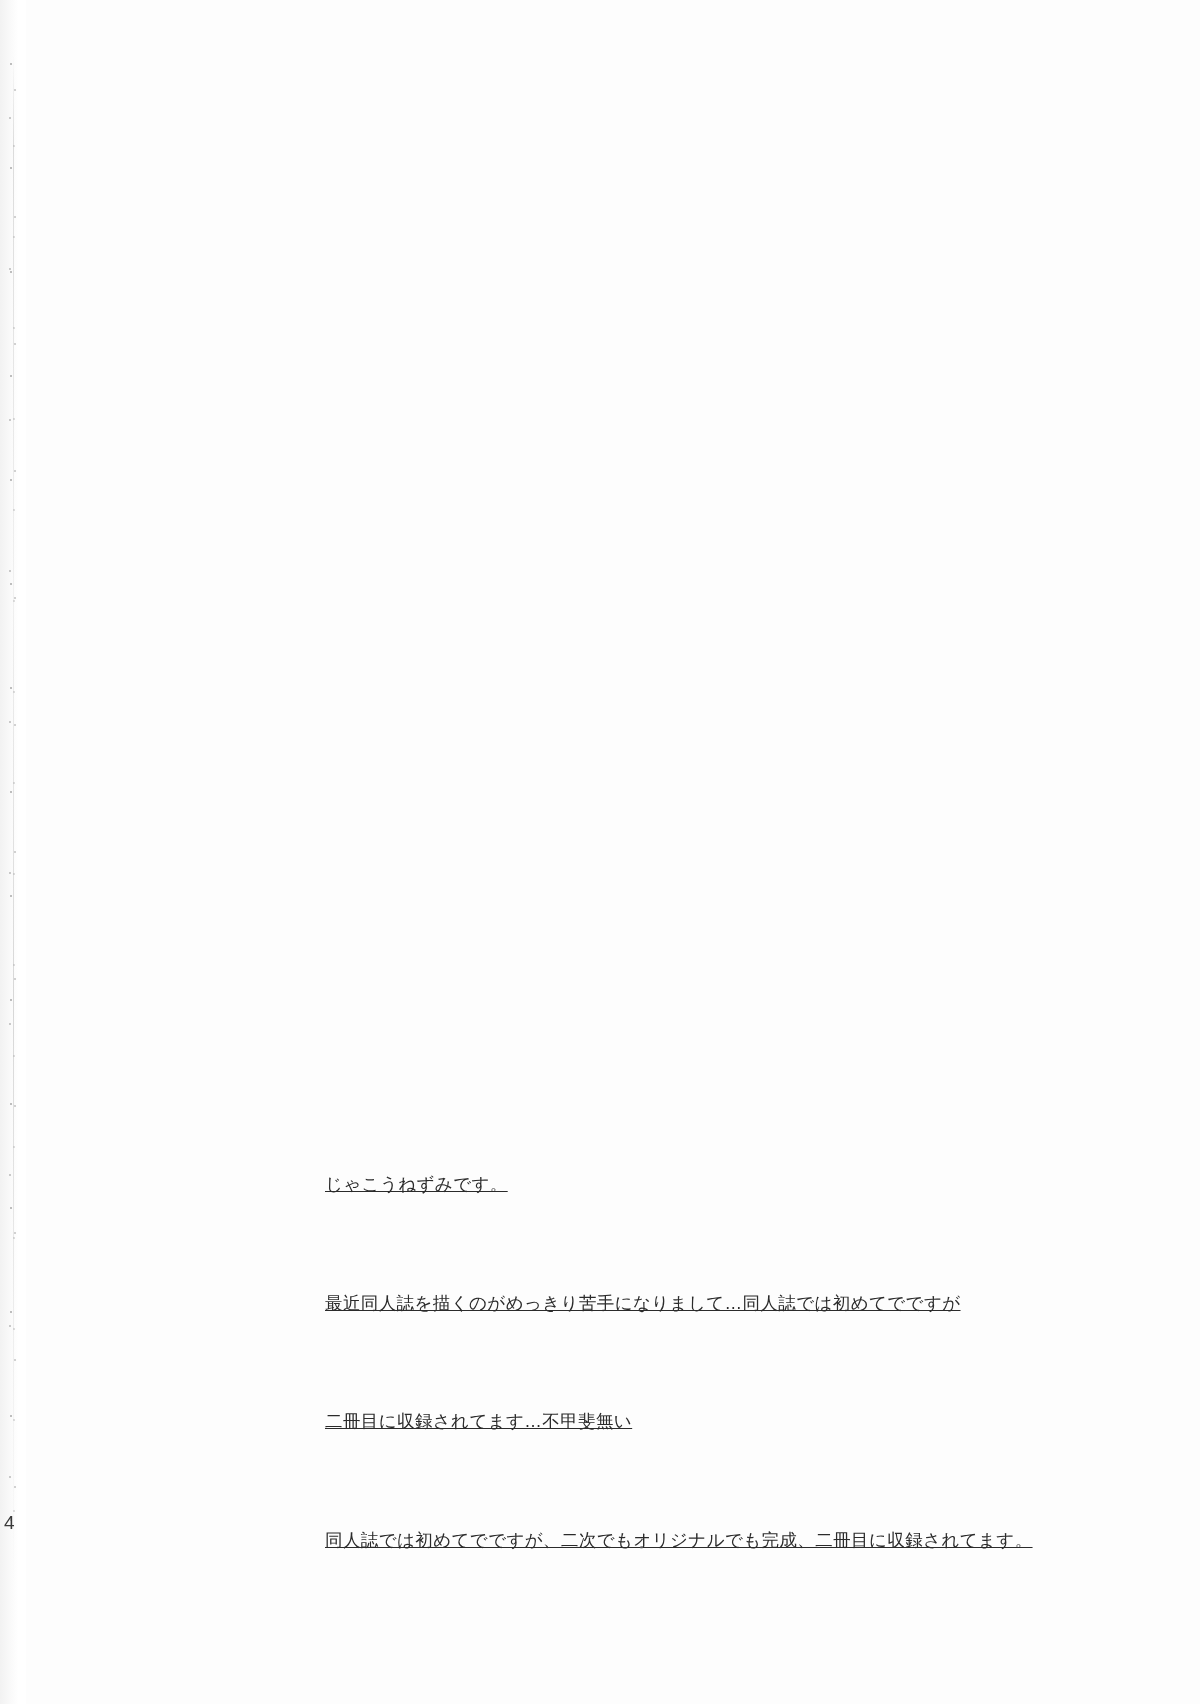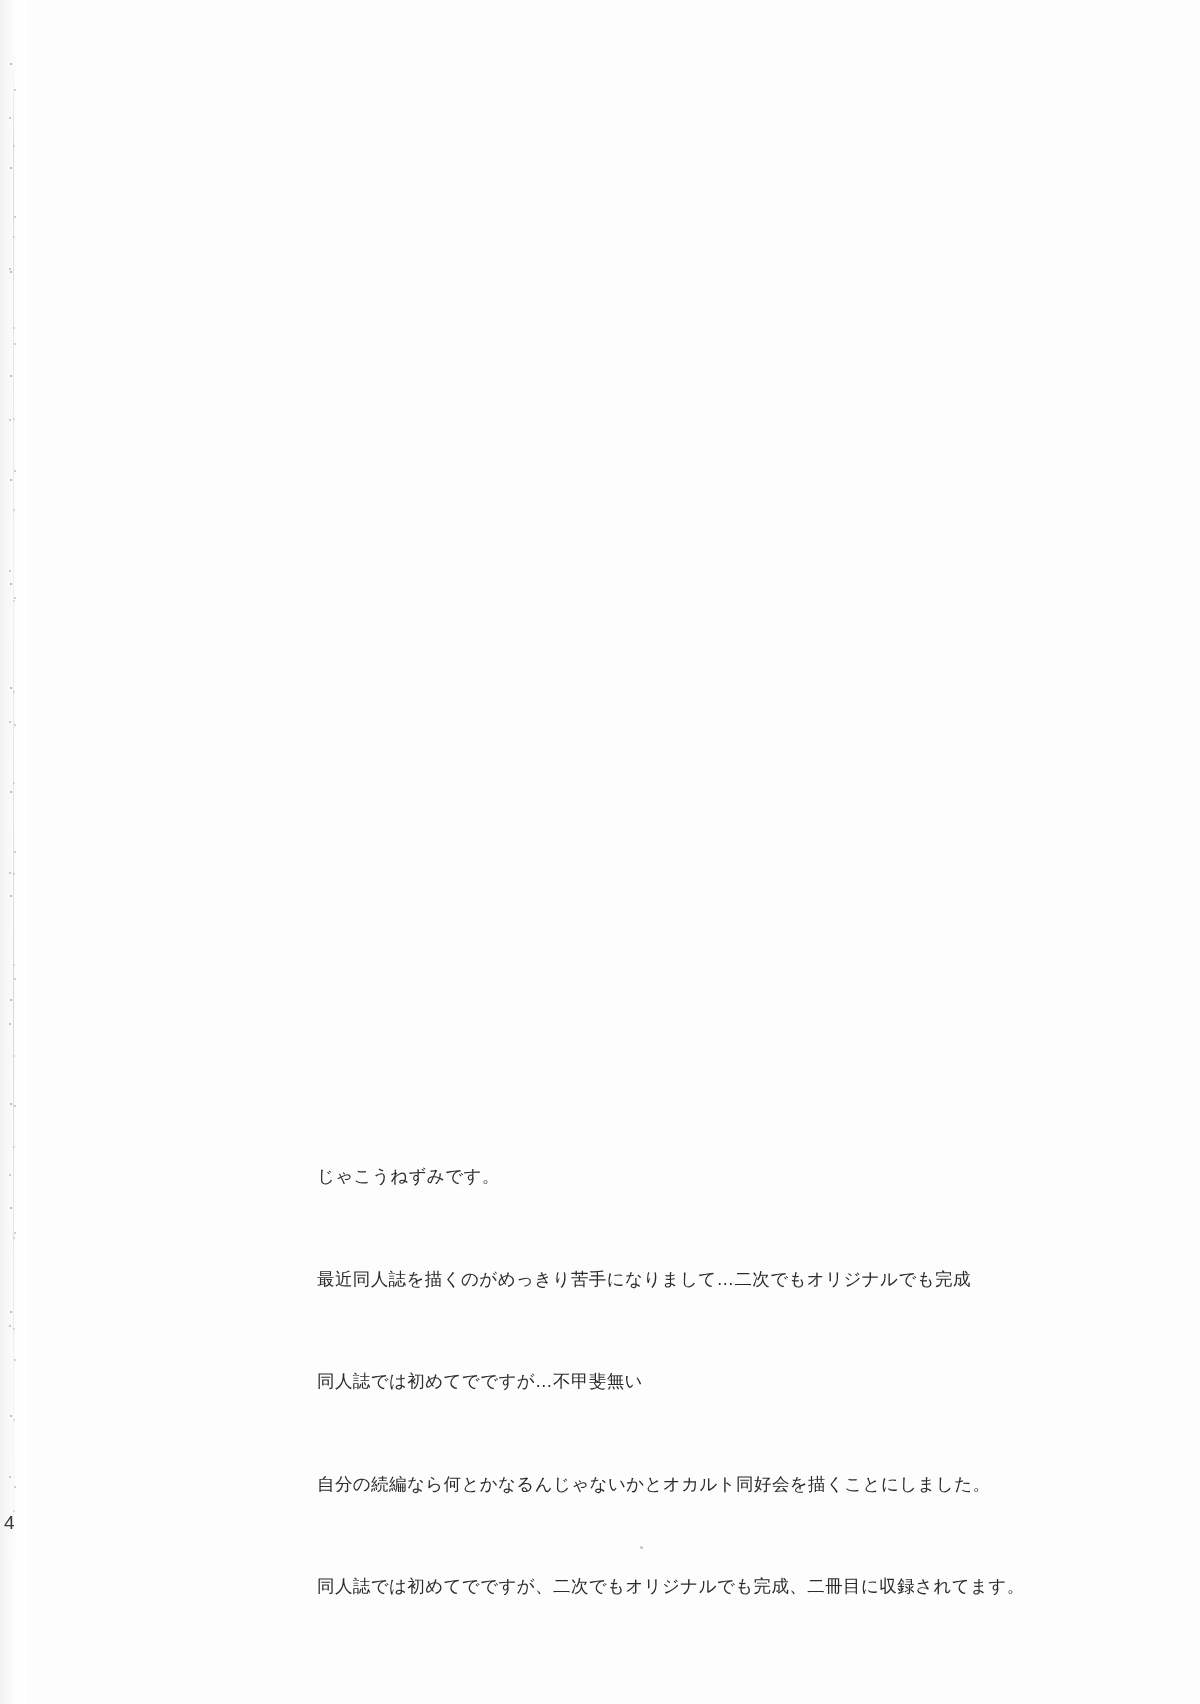--- a/index.html
+++ b/index.html
@@ -65,21 +65,22 @@
     left: 313px;
     top: 1094px;
     width: 800px;
     color: #2b2b2b;
     font-size: 17.5px;
     line-height: 31.5px;
     letter-spacing: 0.4px;
     white-space: pre-wrap;
   }
   .afterword p {
-    margin: 4px;
+    margin: 12px;
+    text-decoration: underline;
   }
   .faint-mark {
     position: absolute;
     left: 640px;
     top: 1546px;
     width: 3px;
     height: 3px;
     border-radius: 50%;
     background: rgba(140,140,140,0.5);
   }
@@ -90,23 +91,22 @@
 <div class="page">
 
   <div class="scan-edge"></div>
   <div class="scan-speckles"></div>
   <div class="scan-edge-line"></div>
 
   <div class="page-number">4</div>
 
   <div class="afterword">
     <p>じゃこうねずみです。</p>
-    <p>最近同人誌を描くのがめっきり苦手になりまして…二次でもオリジナルでも完成</p>
-    <p>同人誌では初めてでですが…不甲斐無い</p>
-    <p>自分の続編なら何とかなるんじゃないかとオカルト同好会を描くことにしました。</p>
+    <p>最近同人誌を描くのがめっきり苦手になりまして…同人誌では初めてでですが</p>
+    <p>二冊目に収録されてます…不甲斐無い</p>
     <p>同人誌では初めてでですが、二次でもオリジナルでも完成、二冊目に収録されてます。</p>
     
     
     
     
     
     
     
     
   </div>

